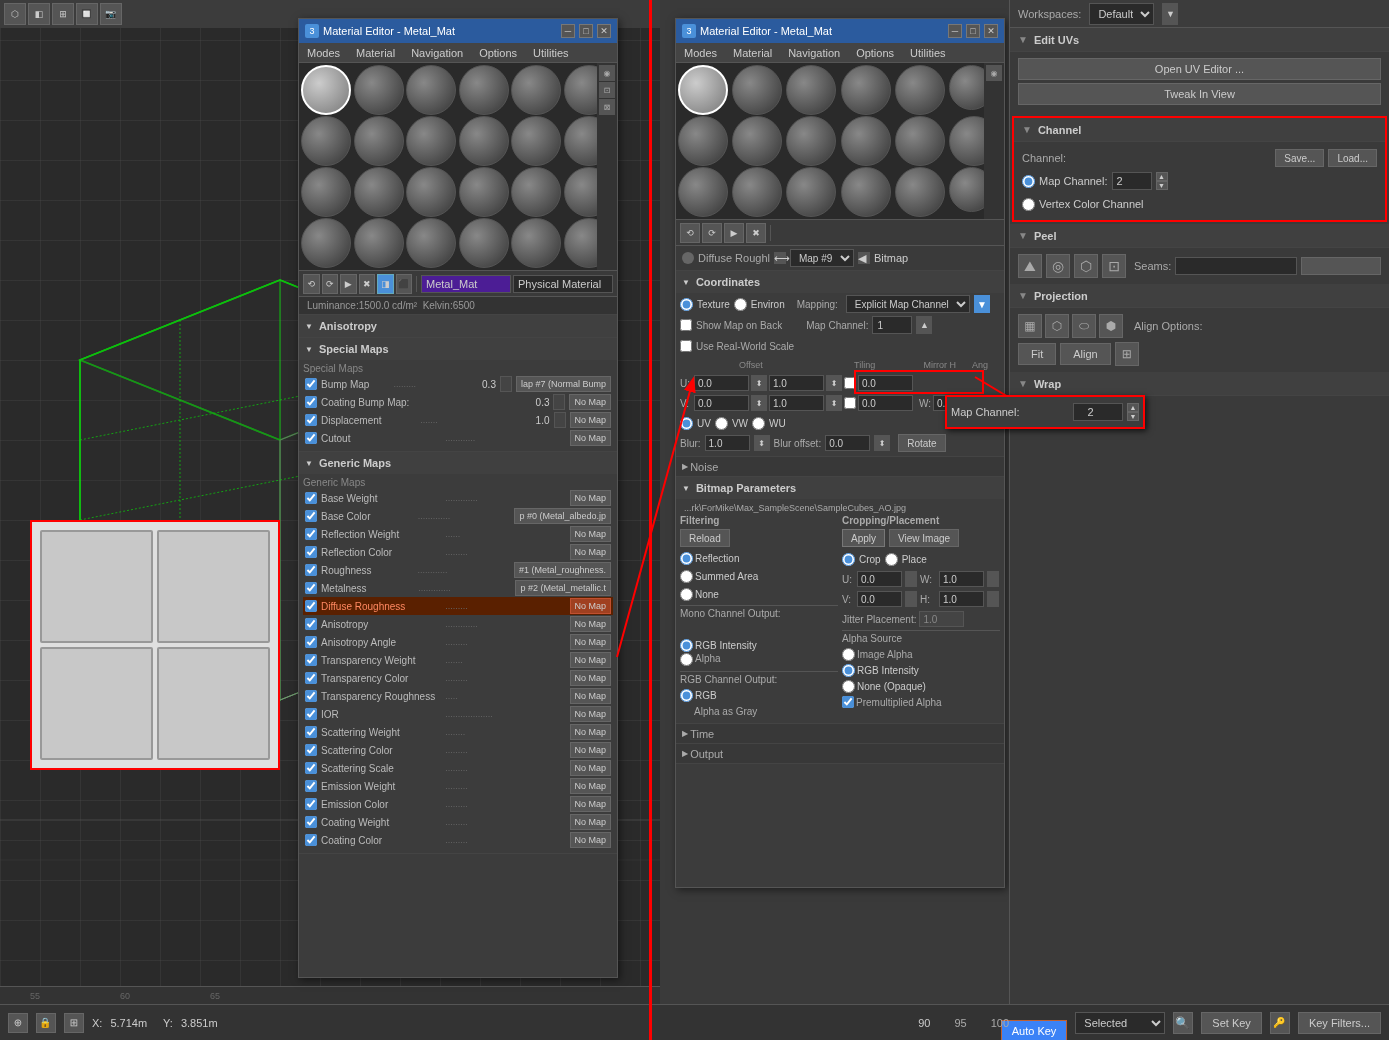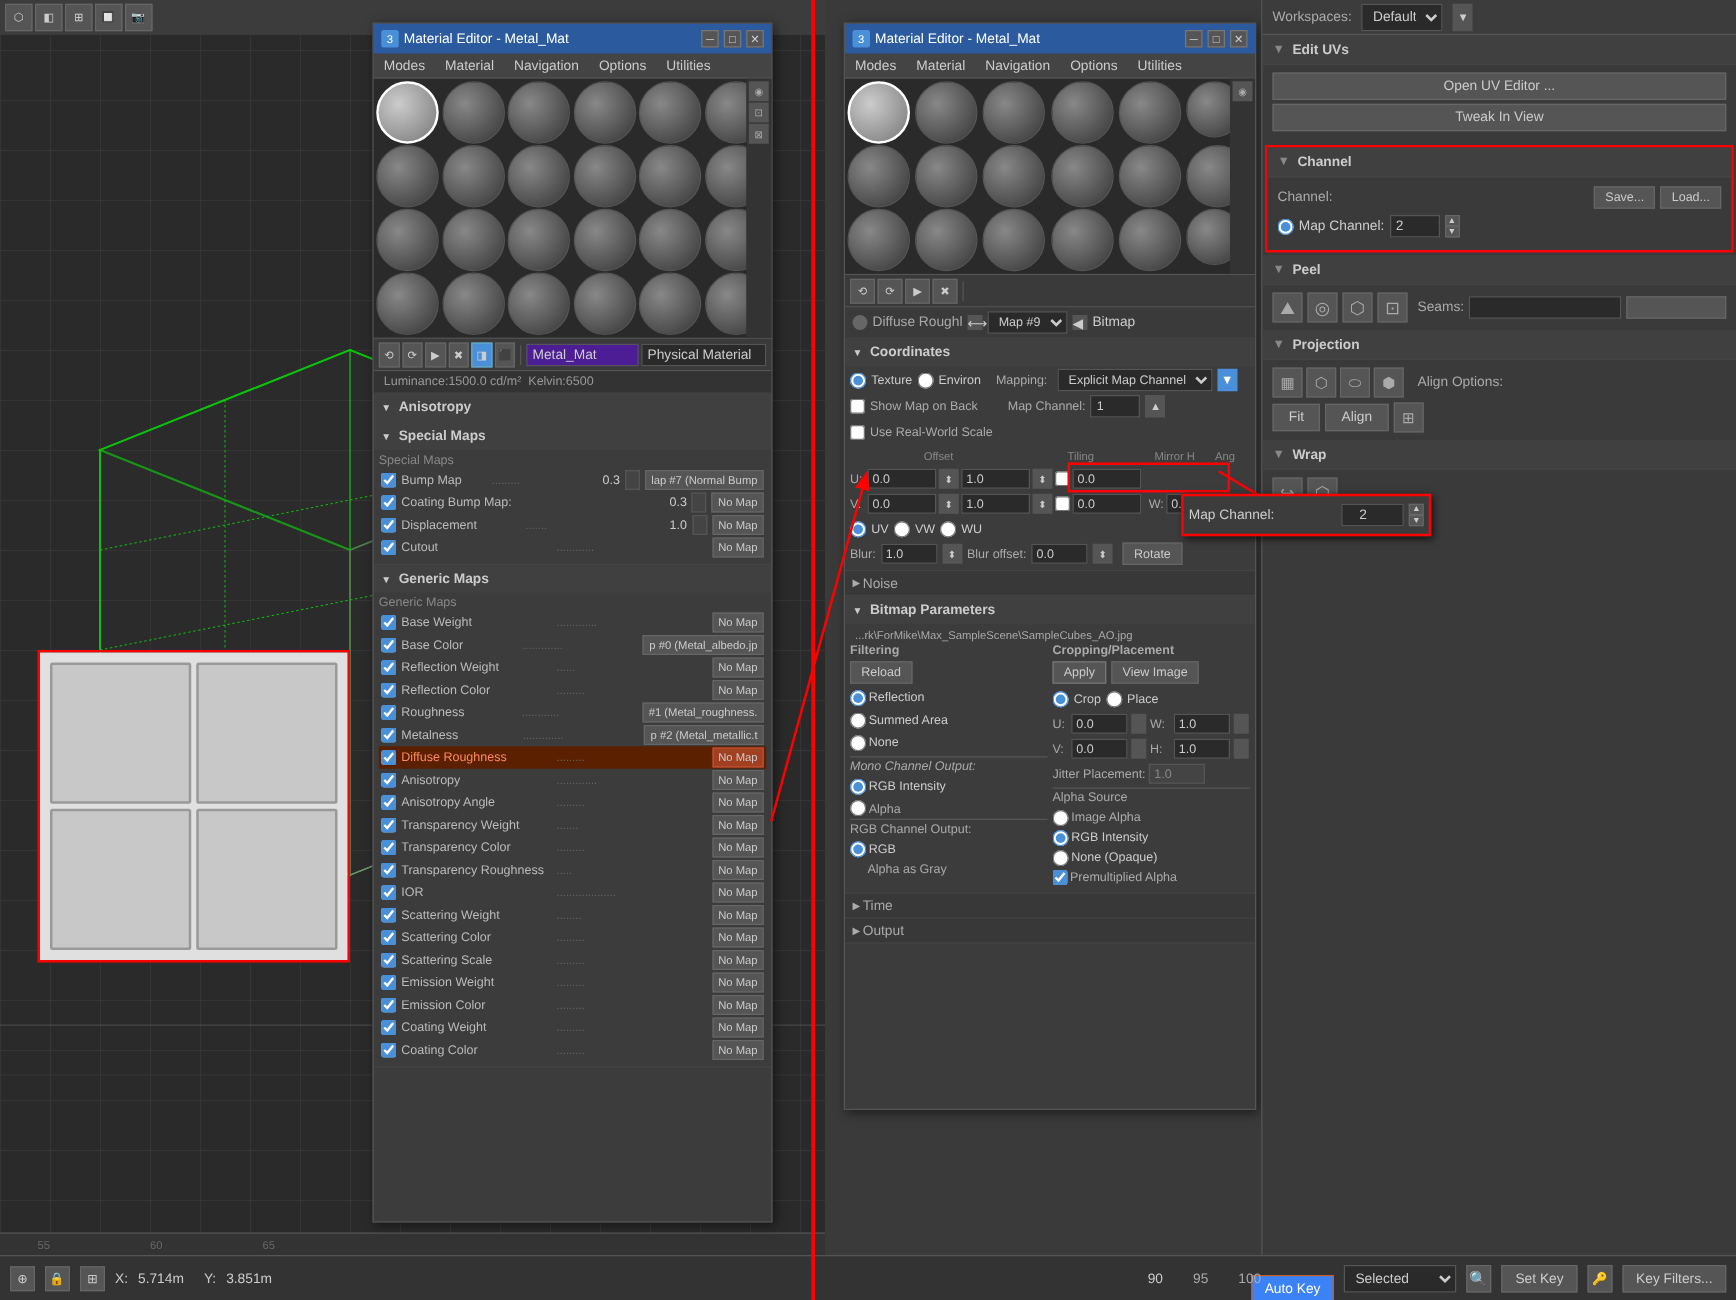--- a/index.html
+++ b/index.html
@@ -713,26 +713,26 @@
               <input type="radio" name="filter-type" class="coord-radio" style="">
               <span style="font-size:10px;color:#ccc;">Summed Area</span>
             </div>
             <div style="display:flex;align-items:center;gap:2px;height:18px;">
               <input type="radio" name="filter-type" class="coord-radio" style="">
               <span style="font-size:10px;color:#ccc;">None</span>
             </div>
 
             <div class="divider-h"></div>
 
-            <div style="font-size:10px;color:#aaa;margin-bottom:2px;font-style:italic;">Mono Channel Output:</div>
+            <div style="font-size:10px;color:#aaa;margin-bottom:18px;">Mono Channel Output:</div>
             <div style="display:flex;align-items:center;gap:2px;height:16px;">
               <input type="radio" name="mono-type" checked="" class="coord-radio" style="">
               <span style="font-size:10px;color:#ccc;">RGB Intensity</span>
             </div>
-            <div style="display:flex;align-items:flex-end;gap:2px;height:16px;">
+            <div style="display:flex;align-items:flex-start;gap:2px;height:16px;">
               <input type="radio" name="mono-type" class="coord-radio" style="">
               <span style="font-size:10px;color:#aaa;">Alpha</span>
             </div>
 
             <div class="divider-h"></div>
 
             <div style="font-size:10px;color:#aaa;margin-bottom:2px;">RGB Channel Output:</div>
             <div style="display:flex;align-items:center;gap:2px;height:16px;">
               <input type="radio" name="rgb-type" checked="" class="coord-radio" style="">
               <span style="font-size:10px;color:#ccc;">RGB</span>
@@ -862,20 +862,24 @@
       <div style="display:flex;align-items:center;gap:4px;height:20px;margin-bottom:3px;">
         <input type="radio" name="channel-type" checked="" class="coord-radio" style="">
         <span style="font-size:11px;color:#ccc;">Map Channel:</span>
         <input type="number" value="2" style="height: 18px; width: 40px; background: rgb(42, 42, 42); border: 1px solid rgb(85, 85, 85); color: rgb(204, 204, 204); font-size: 11px; padding: 0px 4px;">
         <div style="display:flex;flex-direction:column;width:12px;">
           <div style="width:12px;height:9px;background:#555;border:1px solid #666;font-size:7px;display:flex;align-items:center;justify-content:center;color:#ccc;">▲</div>
           <div style="width:12px;height:9px;background:#555;border:1px solid #666;font-size:7px;display:flex;align-items:center;justify-content:center;color:#ccc;">▼</div>
         </div>
       </div>
 
+      <div style="display:flex;align-items:center;gap:4px;height:20px;">
+        <input type="radio" name="channel-type" class="coord-radio" style="">
+        <span style="font-size:11px;color:#ccc;">Vertex Color Channel</span>
+      </div>
     </div>
   </div>
 
   <div class="panel-section-header">
     <span style="font-size:10px;color:#888;">▼</span>
     <span class="panel-section-label">Peel</span>
   </div>
   <div style="padding:6px 8px;display:flex;gap:4px;align-items:center;">
 
     <div style="width:24px;height:24px;background:#555;border:1px solid #666;display:flex;align-items:center;justify-content:center;font-size:14px;color:#aaa;">⛰</div>

